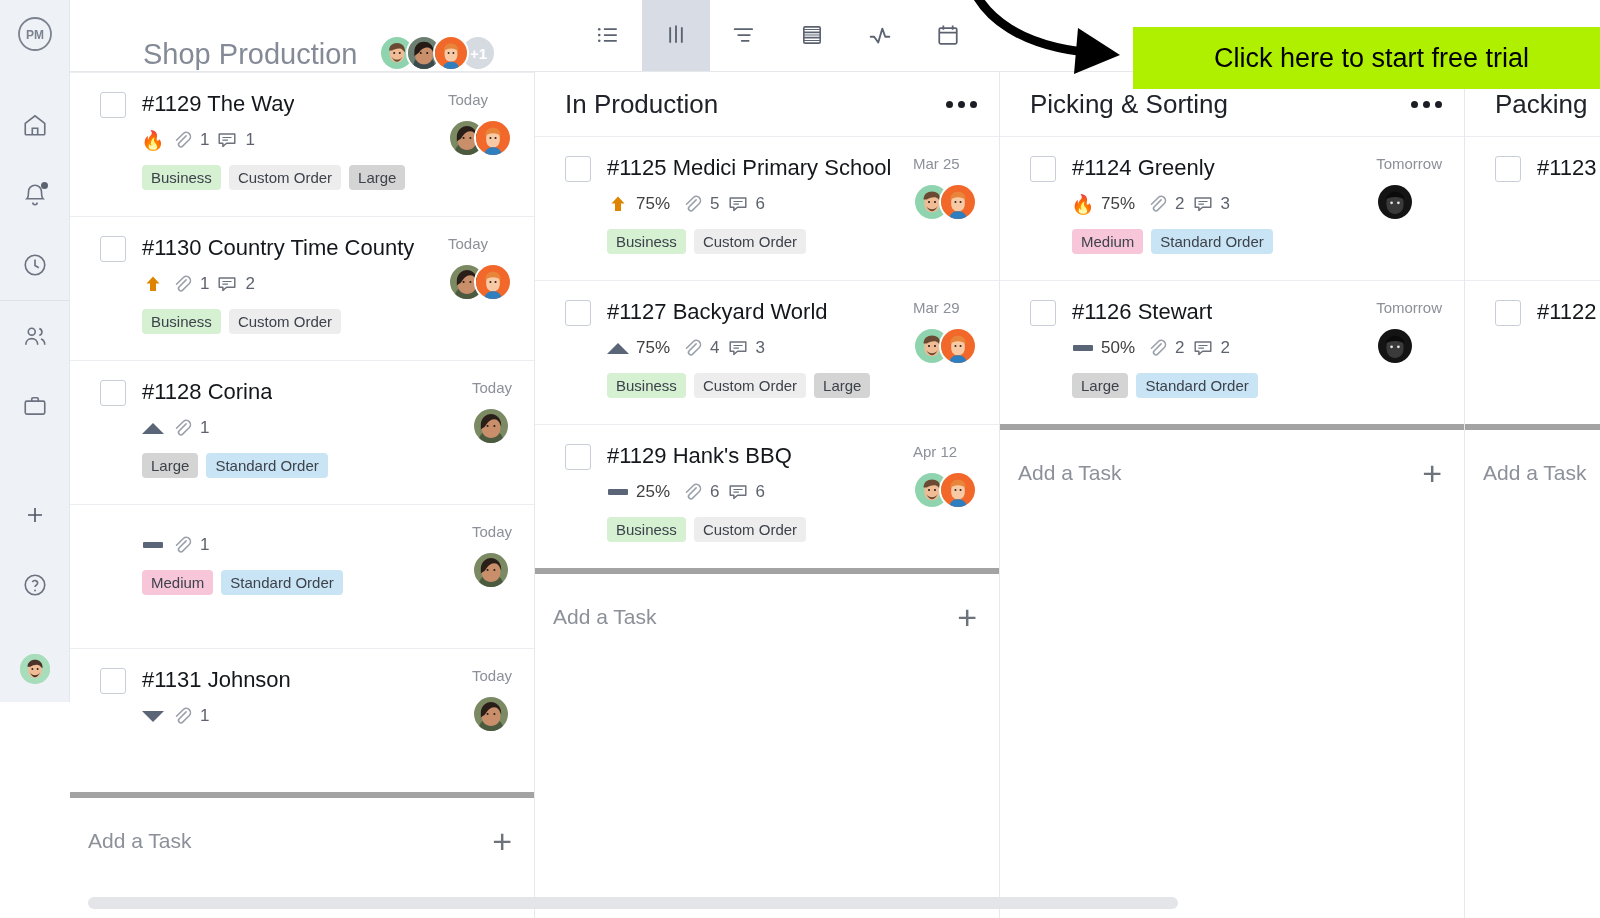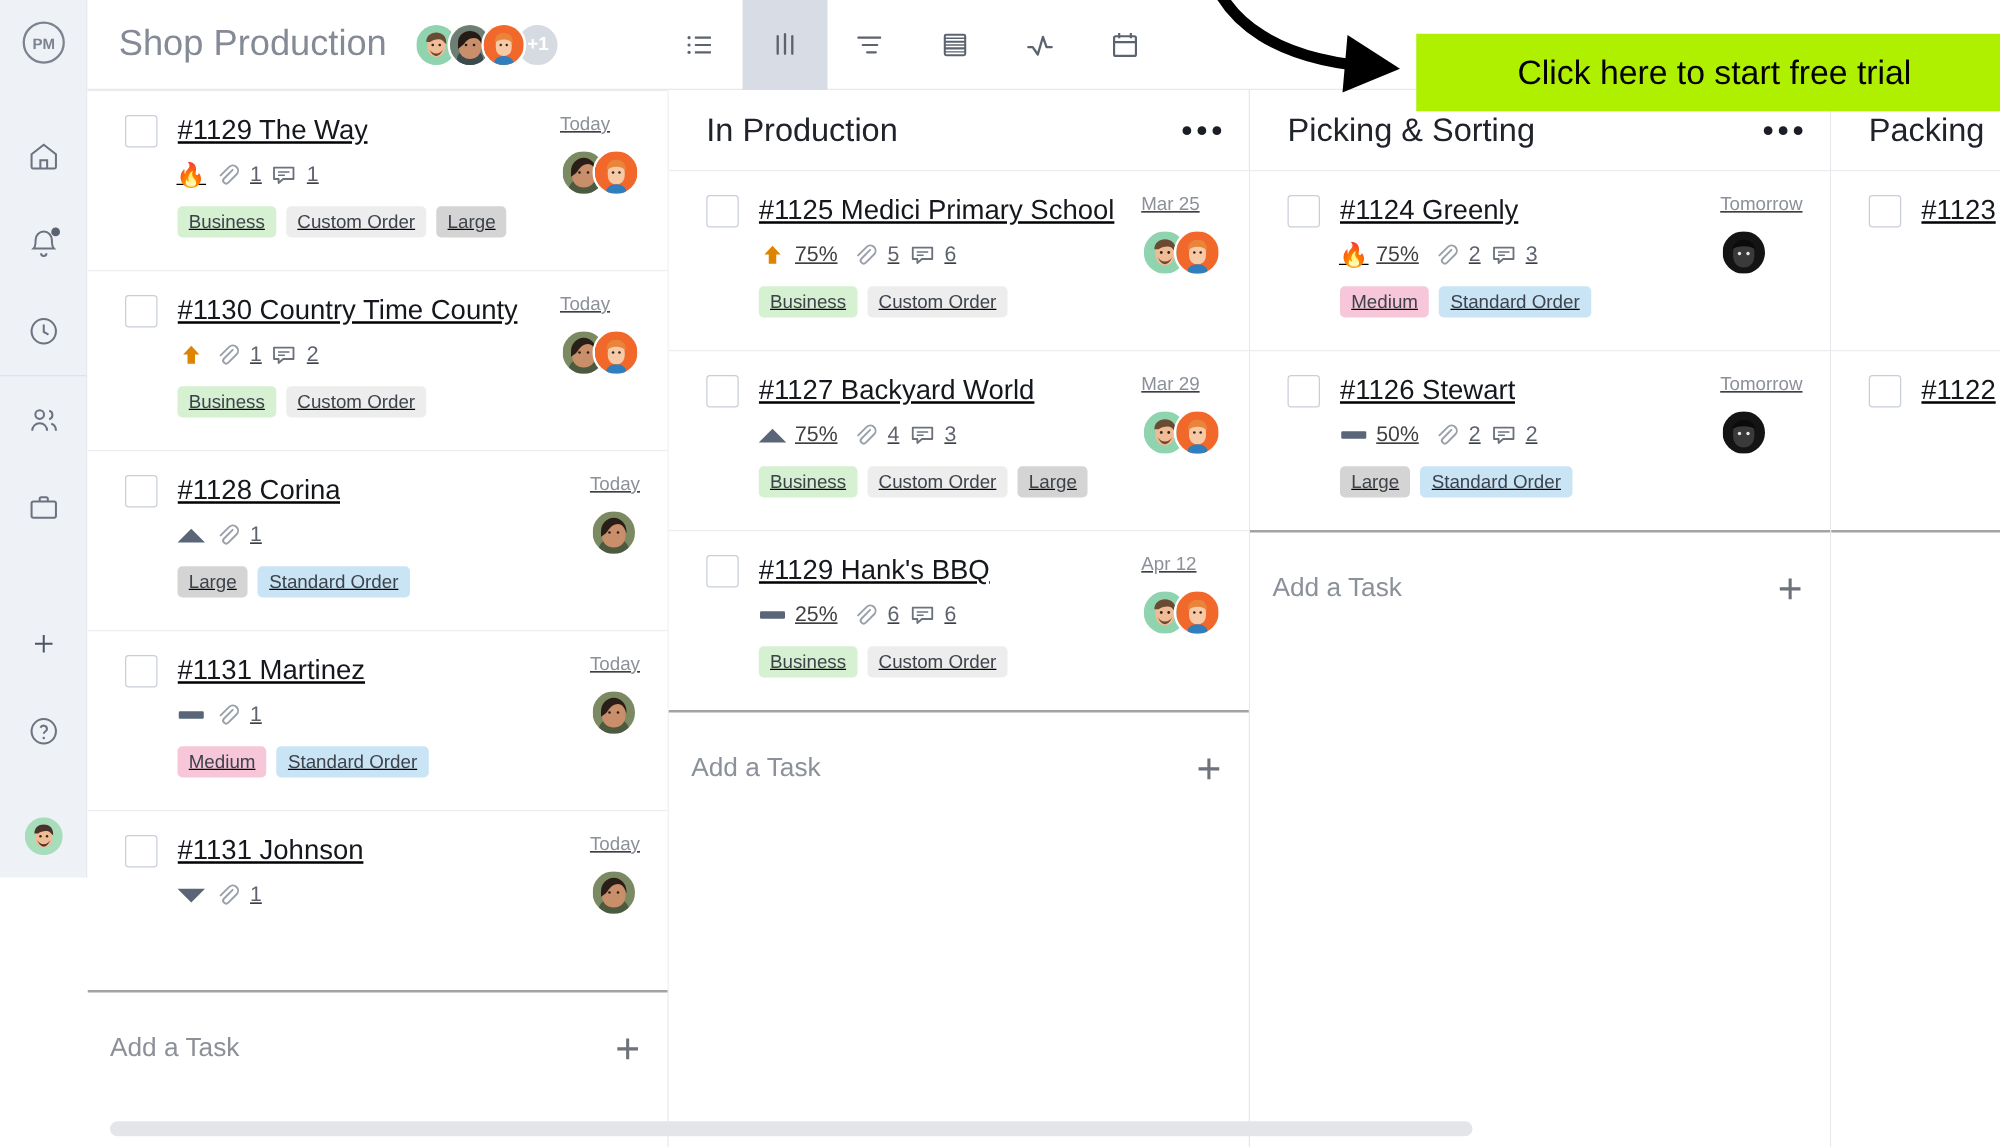--- a/index.html
+++ b/index.html
@@ -38,23 +38,23 @@
   .notif-dot {
     position: absolute; width: 7px; height: 7px; border-radius: 50%;
     background: #5b6270; top: 22px; left: 41px;
   }
 
   
   .main { flex: 1 1 auto; display: flex; flex-direction: column; min-width: 0; position: relative; }
 
   
   .topbar {
-    height: 72px; display: flex; align-items: center;
+    height: 72px; display: flex; align-items: flex-end;
     background: #fff; border-bottom: 1px solid #e6e8ec;
-    flex: 0 0 72px; position: relative;
+    flex: 0 0 72px; position: relative; padding-left: 48px;
   }
   .proj-title {
     font-size: 29px; color: #848a96; font-weight: 400;
     margin-left: 25px; white-space: nowrap;
   }
   .avatars { display: flex; margin-left: 22px; align-items: center; }
   .av {
     width: 36px; height: 36px; border-radius: 50%;
     border: 2px solid #fff; margin-left: -9px;
     overflow: hidden; position: relative; flex: 0 0 36px;
@@ -88,21 +88,20 @@
   .col-title { font-size: 26px; color: #20232a; font-weight: 400; white-space: nowrap; }
   .col-dots { margin-left: auto; display: flex; gap: 5px; cursor: pointer; padding-left: 20px; }
   .dot { width: 7px; height: 7px; border-radius: 50%; background: #1b1e24; }
 
   
   .card {
     border-top: 1px solid #ebedf1;
     padding: 18px 22px 14px 30px;
     display: flex; cursor: pointer; background: #fff;
     min-height: 144px;
-    text-decoration: underline;
   }
   .card-left { flex: 1 1 auto; min-width: 0; }
   .card-right { flex: 0 0 auto; display: flex; flex-direction: column; align-items: flex-start; padding-left: 10px; }
   .card-toprow { display: flex; align-items: flex-start; }
   .chk {
     width: 26px; height: 26px; border: 1px solid #c9ced8;
     border-radius: 3px; background: #fff; flex: 0 0 26px;
     margin-top: 1px; cursor: pointer;
   }
   .card-title {
@@ -121,23 +120,23 @@
   .card-avs { display: flex; margin-top: 11px; }
   .cav {
     width: 38px; height: 38px; border-radius: 50%;
     overflow: hidden; margin-left: -12px; border: 2px solid #fff;
     position: relative; flex: 0 0 38px;
   }
   .cav:first-child { margin-left: 0; }
 
   
   .addtask {
-    border-top: 2px solid #a3a3a3;
+    border-top: 6px solid #a3a3a3;
     height: 92px; display: flex; align-items: center;
-    padding: 0 22px 0 18px; cursor: pointer; flex: 0 0 92px; justify-content: center;
+    padding: 0 22px 0 18px; cursor: pointer; flex: 0 0 92px;
   }
   .addtask-label { font-size: 21px; color: #8b9099; }
   .addtask-plus { margin-left: auto; font-size: 34px; color: #6d727b; line-height: 1; font-weight: 300; }
 
   
   .pri { width: 22px; height: 22px; display: flex; align-items: center; justify-content: center; flex: 0 0 22px; }
   .pri-fire { font-size: 19px; line-height: 1; }
   .tri-up { width:0;height:0;border-left:11px solid transparent;border-right:11px solid transparent;border-bottom:11px solid #5a6677; }
   .tri-down { width:0;height:0;border-left:11px solid transparent;border-right:11px solid transparent;border-top:11px solid #5a6677; }
   .dash { width: 20px; height: 6px; background: #5a6677; border-radius: 1px; }
@@ -453,24 +452,20 @@
         <path d="M8 19c0-8 6-13 12-13s12 5 12 13v2c-1.5-5-4-9-8-9-5 0-8 4-10 7-1.5 2.5-4.5 3.5-6 5z" fill="#2a1e18"></path>
         <circle cx="16" cy="20" r="1.2" fill="#241a16"></circle>
         <circle cx="24" cy="20" r="1.2" fill="#241a16"></circle>
       </svg>
                 </div>
               </div>
         </div>
       </div>
           <div class="card">
         <div class="card-left">
-          <div class="card-toprow">
-            <div class="chk"></div>
-            <div class="card-title">#1131 Martinez</div>
-          </div>
           <div class="meta">
                 <span class="pri">
                   <span class="dash"></span>
                 </span>
                 <svg width="22" height="22" viewBox="0 0 24 24" fill="none" stroke="#9aa0aa" stroke-width="1.7" stroke-linecap="round">
                   <path d="M16.5 7.5 9 15a2.6 2.6 0 0 0 3.7 3.7l7.3-7.3a4.6 4.6 0 0 0-6.5-6.5L6 12.3"></path>
                 </svg>
                 <span class="meta-num">1</span>
               </div>
               <div class="tags">

